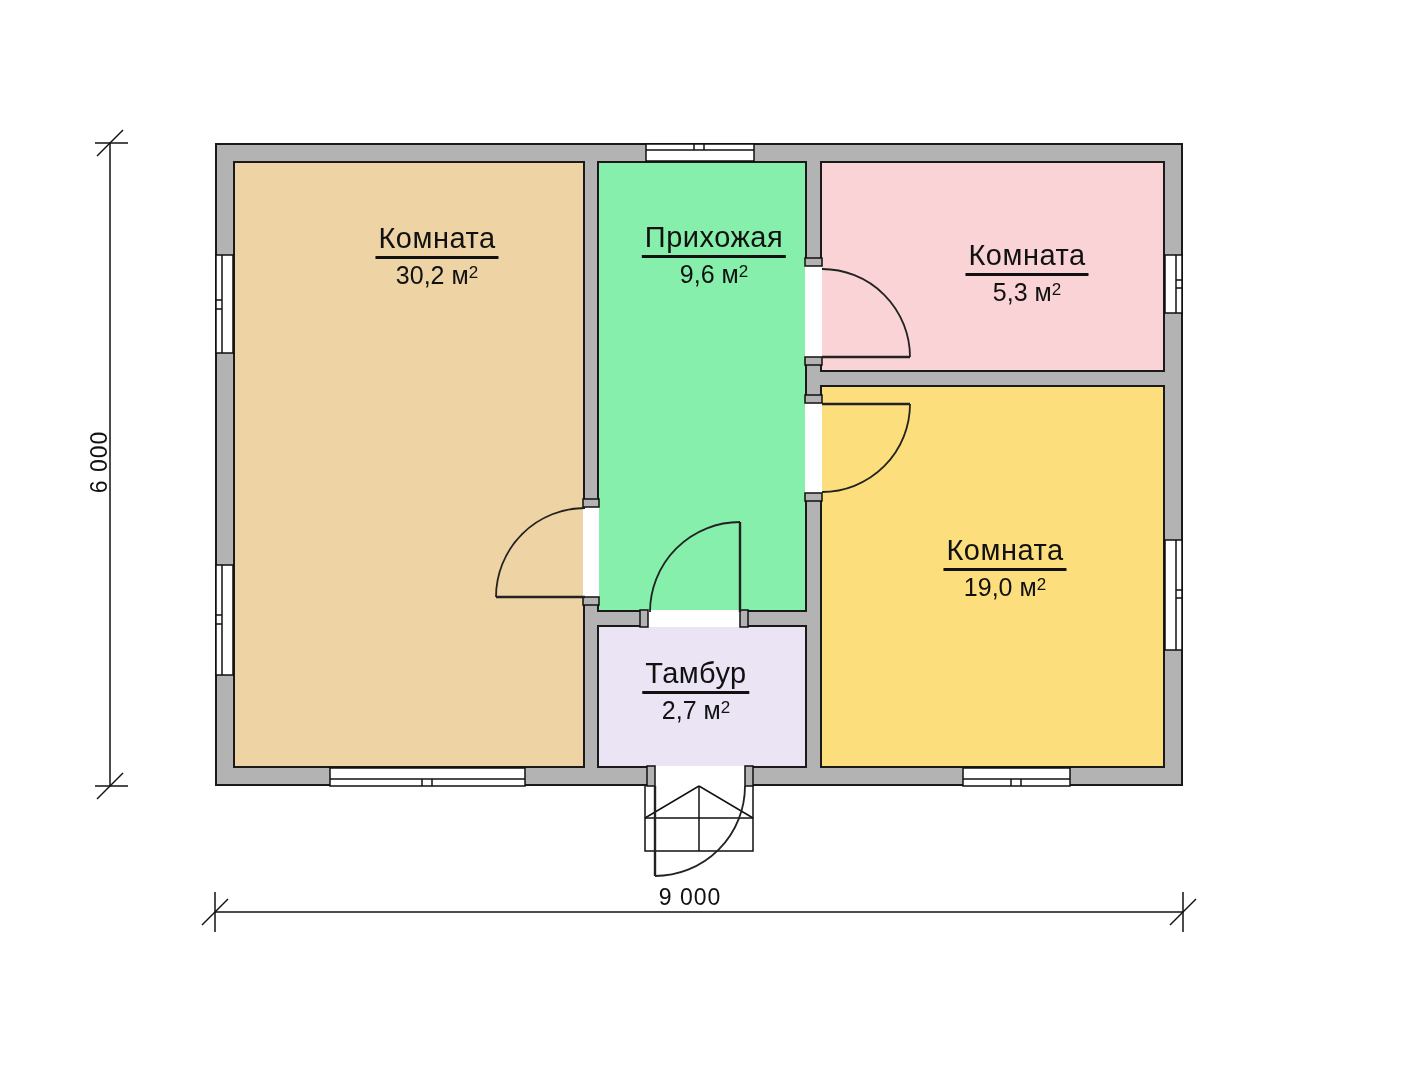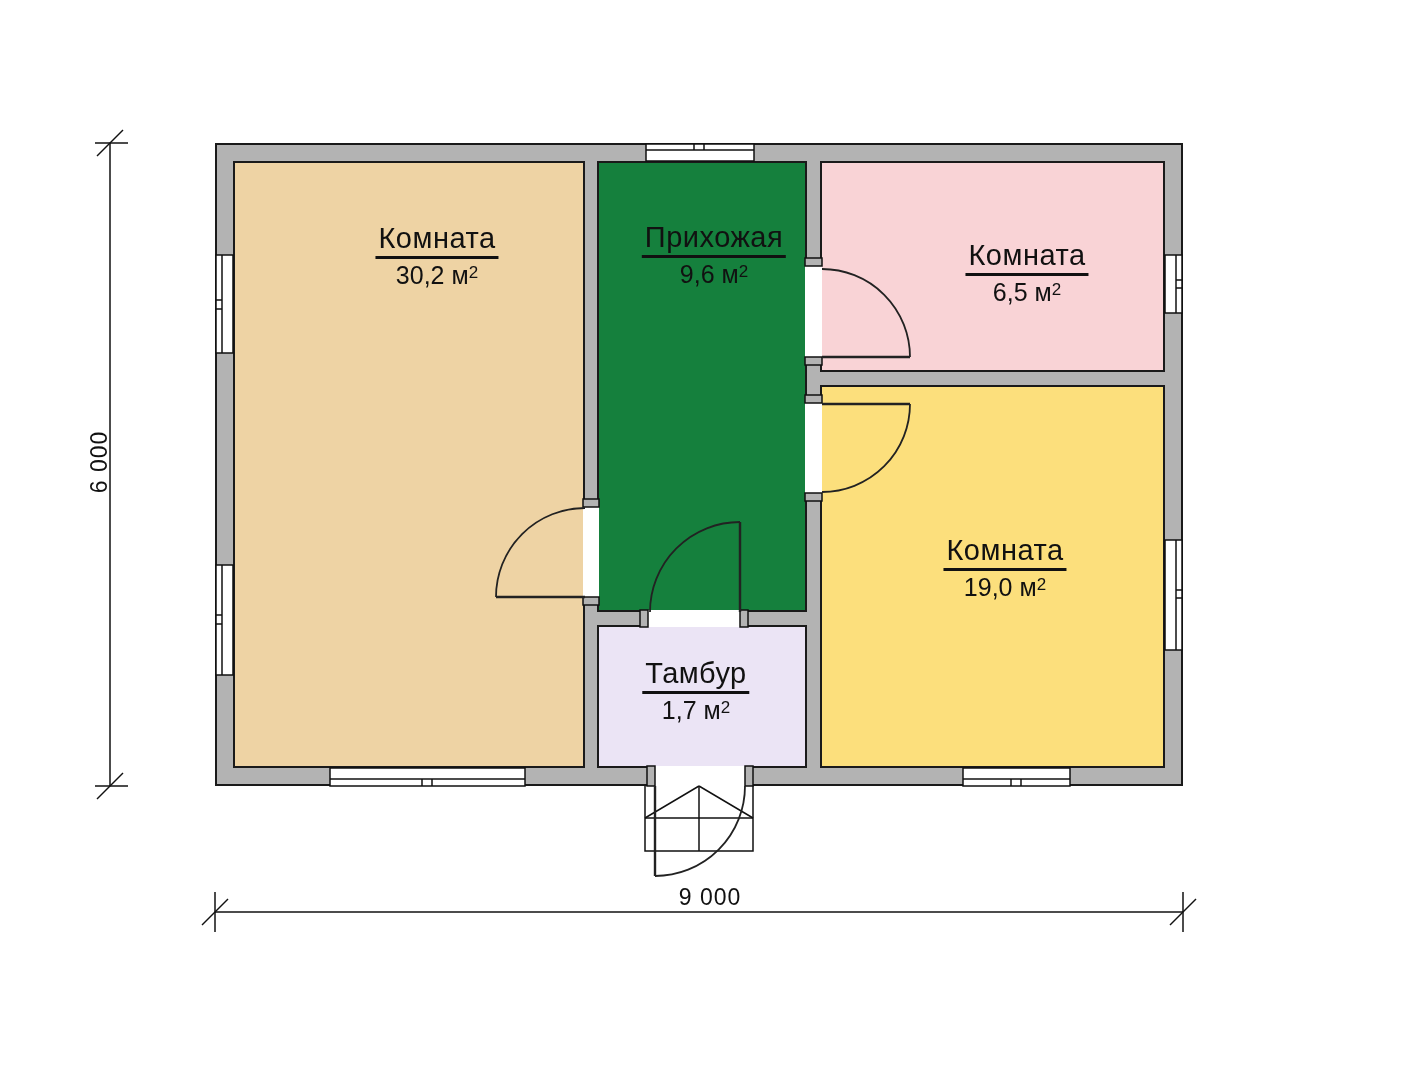--- a/index.html
+++ b/index.html
@@ -21,62 +21,62 @@
   .room-name{
     display:inline-block;font-size:29px;line-height:1.05;letter-spacing:0.5px;
     border-bottom:3px solid #111;padding:0 3px 3px 3px;
   }
   .room-area{
     font-size:25px;line-height:1.1;margin-top:3px;
   }
   .room-area sup{font-size:17px;vertical-align:6px;}
   #overlay{position:absolute;left:0;top:0;pointer-events:none;}
   .dim-label{position:absolute;font-size:23px;letter-spacing:1px;white-space:nowrap;}
-  #dim-bottom-label{left:690px;top:884px;transform:translateX(-50%);margin-left:20px;}
+  #dim-bottom-label{left:690px;top:884px;transform:translateX(-50%);}
   #dim-left-label{left:99px;top:462px;transform:translate(-50%,-50%) rotate(-90deg);}
 </style>
 </head>
 <body>
 
 <div id="stage">
 
   <div id="building" style="background-color: rgb(179, 179, 179);"></div>
 
   <div class="room" style="left: 233px; top: 161px; width: 352px; height: 607px; background-color: rgb(238, 211, 164);">
     <div class="room-label" style="left:202px;top:60px;">
       <div class="room-name">Комната</div>
       <div class="room-area"><span>30,2 м</span><sup>2</sup></div>
     </div>
   </div>
 
-  <div class="room" style="left: 597px; top: 161px; width: 210px; height: 451px; background-color: #15803d;">
+  <div class="room" style="left: 597px; top: 161px; width: 210px; height: 451px; background-color: #86efac;">
     <div class="room-label" style="left:115px;top:59px;">
       <div class="room-name">Прихожая</div>
       <div class="room-area"><span>9,6 м</span><sup>2</sup></div>
     </div>
   </div>
 
   <div class="room" style="left: 820px; top: 161px; width: 345px; height: 211px; background-color: rgb(249, 211, 214);">
     <div class="room-label" style="left:205px;top:77px;">
       <div class="room-name">Комната</div>
-      <div class="room-area"><span>6,5 м</span><sup>2</sup></div>
+      <div class="room-area"><span>5,3 м</span><sup>2</sup></div>
     </div>
   </div>
 
   <div class="room" style="left: 820px; top: 385px; width: 345px; height: 383px; background-color: rgb(252, 223, 124);">
     <div class="room-label" style="left:183px;top:148px;">
       <div class="room-name">Комната</div>
       <div class="room-area"><span>19,0 м</span><sup>2</sup></div>
     </div>
   </div>
 
   <div class="room" style="left: 597px; top: 625px; width: 210px; height: 143px; background-color: rgb(235, 228, 245); padding-left: 47px;">
     <div class="room-label" style="left:97px;top:31px;">
       <div class="room-name">Тамбур</div>
-      <div class="room-area"><span>1,7 м</span><sup>2</sup></div>
+      <div class="room-area"><span>2,7 м</span><sup>2</sup></div>
     </div>
   </div>
 
   <svg id="overlay" width="1416" height="1079" viewBox="0 0 1416 1079">
 
     <g fill="#ffffff" stroke="none">
       <rect x="583" y="507" width="16" height="90"></rect>
       <rect x="805" y="266" width="17" height="91"></rect>
       <rect x="805" y="403" width="17" height="90"></rect>
       <rect x="648" y="610" width="92" height="17"></rect>

